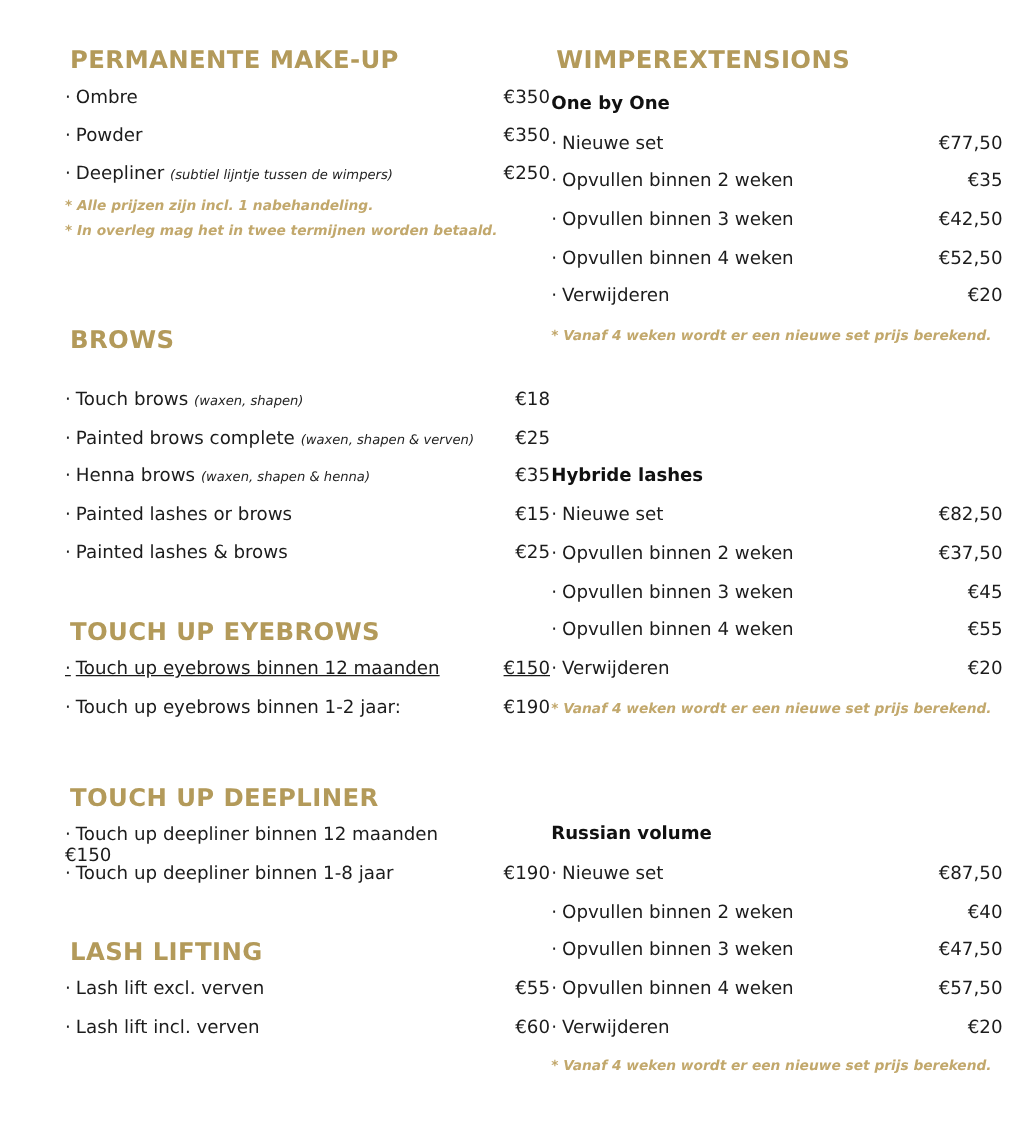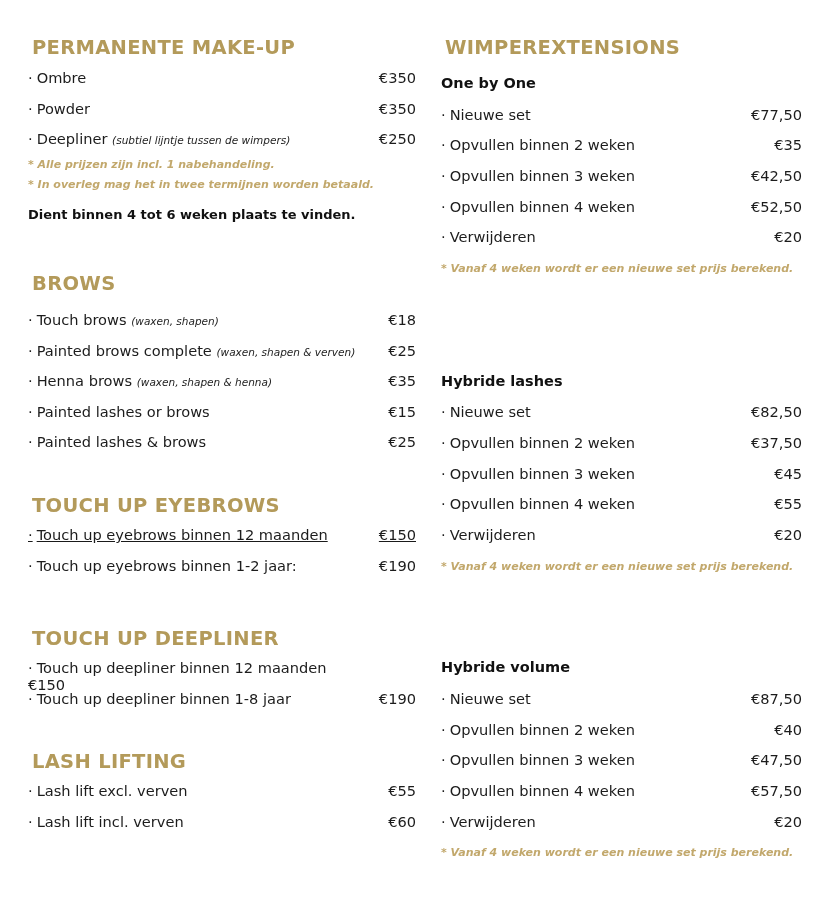--- a/index.html
+++ b/index.html
@@ -17,40 +17,39 @@
   .row .label .bullet { margin-right: 4px; }
   .row .note { font-style: italic; font-size: 10.5px; color: #222; }
   .row .price { color: #1c1c1c; }
   .fine { position: absolute; font-style: italic; font-weight: bold; font-size: 11px; color: #c2a86c;
           white-space: nowrap; }
   .strong { position: absolute; font-weight: bold; font-size: 13px; color: #111; white-space: nowrap; }
 </style>
 </head>
 <body>
 
-<div class="col col-left" style="top:0;height:673px;">
+<div class="col col-left" style="top:0;height:673px;margin-left:24px;">
 
   <div class="heading" style="top:36px;left:4px;">PERMANENTE MAKE-UP</div>
   <div class="row" style="top:69px;">
     <span class="label"><span class="bullet">·</span><span>Ombre</span></span>
     <span class="price">€350</span>
   </div>
   <div class="row" style="top:100px;">
     <span class="label"><span class="bullet">·</span><span>Powder</span></span>
     <span class="price">€350</span>
   </div>
   <div class="row" style="top:130px;">
     <span class="label"><span class="bullet">·</span><span>Deepliner</span> <span class="note">(subtiel lijntje tussen de wimpers)</span></span>
     <span class="price">€250</span>
   </div>
   <div class="fine" style="top:158px;left:0;">* Alle prijzen zijn incl. 1 nabehandeling.</div>
   <div class="fine" style="top:178px;left:0;">* In overleg mag het in twee termijnen worden betaald.</div>
-  <div class="strong" style="top:207px;left:0;">Dient binnen 4 tot 6 weken plaats te vinden.</div>
 
-  <div class="heading" style="top:272px;left:4px;text-align:right;">BROWS</div>
+  <div class="heading" style="top:260px;left:4px;text-align:right;">BROWS</div>
   <div class="row" style="top:311px;">
     <span class="label"><span class="bullet">·</span><span>Touch brows</span> <span class="note">(waxen, shapen)</span></span>
     <span class="price">€18</span>
   </div>
   <div class="row" style="top:342px;">
     <span class="label"><span class="bullet">·</span><span>Painted brows complete</span> <span class="note">(waxen, shapen &amp; verven)</span></span>
     <span class="price">€25</span>
   </div>
   <div class="row" style="top:372px;">
     <span class="label"><span class="bullet">·</span><span>Henna brows</span> <span class="note">(waxen, shapen &amp; henna)</span></span>
@@ -138,21 +137,21 @@
   <div class="row" style="top:495px;">
       <span class="label"><span class="bullet">·</span><span>Opvullen binnen 4 weken</span></span>
       <span class="price">€55</span>
     </div>
   <div class="row" style="top:526px;">
       <span class="label"><span class="bullet">·</span><span>Verwijderen</span></span>
       <span class="price">€20</span>
     </div>
   <div class="fine" style="top:560px;left:0;">* Vanaf 4 weken wordt er een nieuwe set prijs berekend.</div>
 
-  <div class="sub" style="top:659px;left:0;">Hybride volume</div>
+  <div class="sub" style="top:659px;left:0;">Russian volume</div>
   <div class="row" style="top:690px;">
       <span class="label"><span class="bullet">·</span><span>Nieuwe set</span></span>
       <span class="price">€87,50</span>
     </div>
   <div class="row" style="top:721px;">
       <span class="label"><span class="bullet">·</span><span>Opvullen binnen 2 weken</span></span>
       <span class="price">€40</span>
     </div>
   <div class="row" style="top:751px;">
       <span class="label"><span class="bullet">·</span><span>Opvullen binnen 3 weken</span></span>

